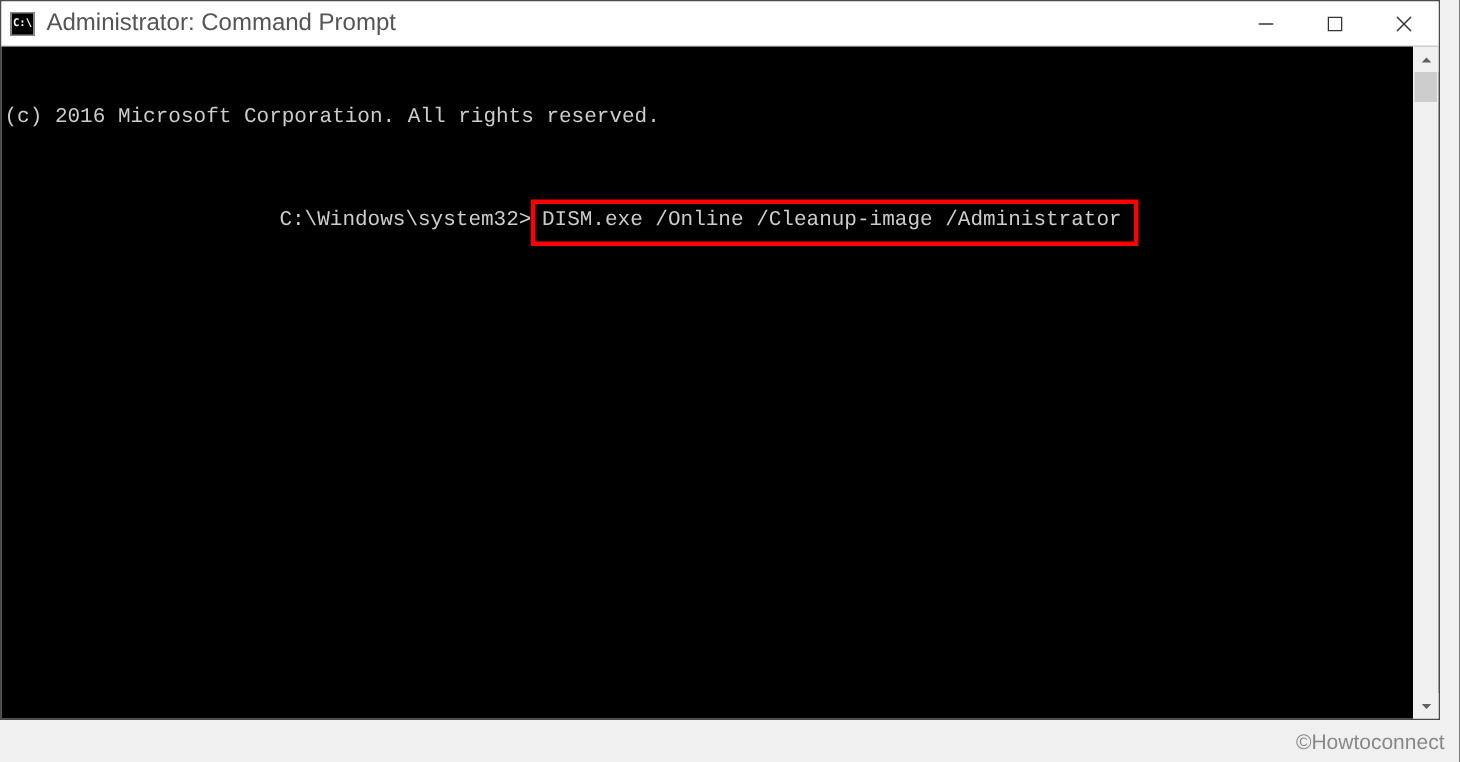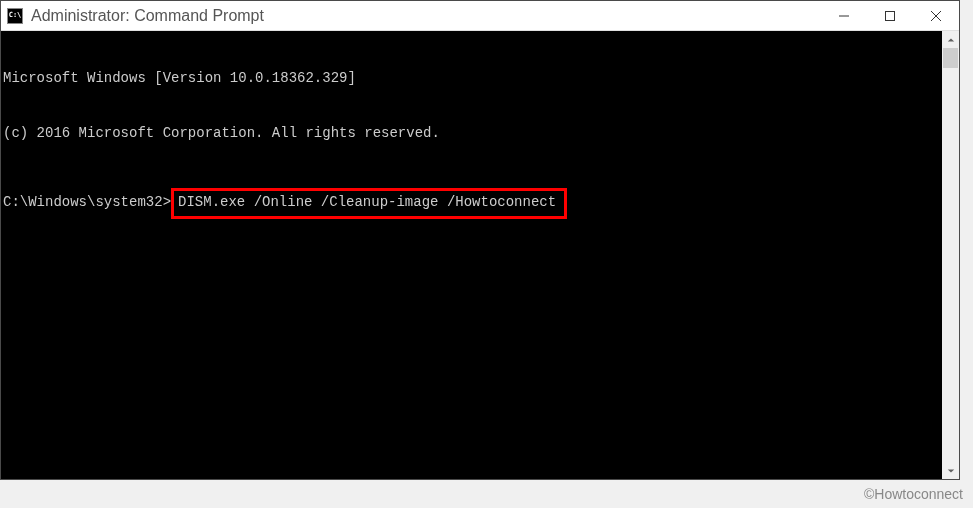--- a/index.html
+++ b/index.html
@@ -85,20 +85,21 @@
       white-space: pre;
       position: relative;
     }
     .terminal-line {
       display: block;
     }
     .prompt-line {
       margin-top: 14px;
       display: flex;
       align-items: flex-start;
+      justify-content: center;
     }
     .prompt-prefix {
       color: #cccccc;
     }
     .highlighted-command {
       border: 3px solid #ff0000;
       padding: 2px 8px 5px 4px;
       margin-top: -5px;
       display: inline-block;
     }
@@ -164,24 +165,23 @@
       <div class="win-btn">
         <svg viewBox="0 0 10 10">
             <line x1="0" y1="0" x2="10" y2="10" stroke="#333" stroke-width="1"></line>
             <line x1="10" y1="0" x2="0" y2="10" stroke="#333" stroke-width="1"></line>
           </svg>
       </div>
     </div>
   </div>
   <div class="terminal-area">
     <div class="terminal-content">
-      <span class="terminal-line">Microsoft Windows [Version 10.0.18362.329]</span>
       <span class="terminal-line">(c) 2016 Microsoft Corporation. All rights reserved.</span>
       <div class="prompt-line">
-        <span class="prompt-prefix">C:\Windows\system32&gt;</span><span class="highlighted-command">DISM.exe /Online /Cleanup-image /Howtoconnect</span>
+        <span class="prompt-prefix">C:\Windows\system32&gt;</span><span class="highlighted-command">DISM.exe /Online /Cleanup-image /Administrator</span>
       </div>
     </div>
     <div class="scrollbar">
       <div class="scroll-arrow up">
         <svg viewBox="0 0 10 10">
             <path d="M1 7 L5 3 L9 7"></path>
           </svg>
       </div>
       <div class="scroll-thumb"></div>
       <div class="scroll-arrow down">

